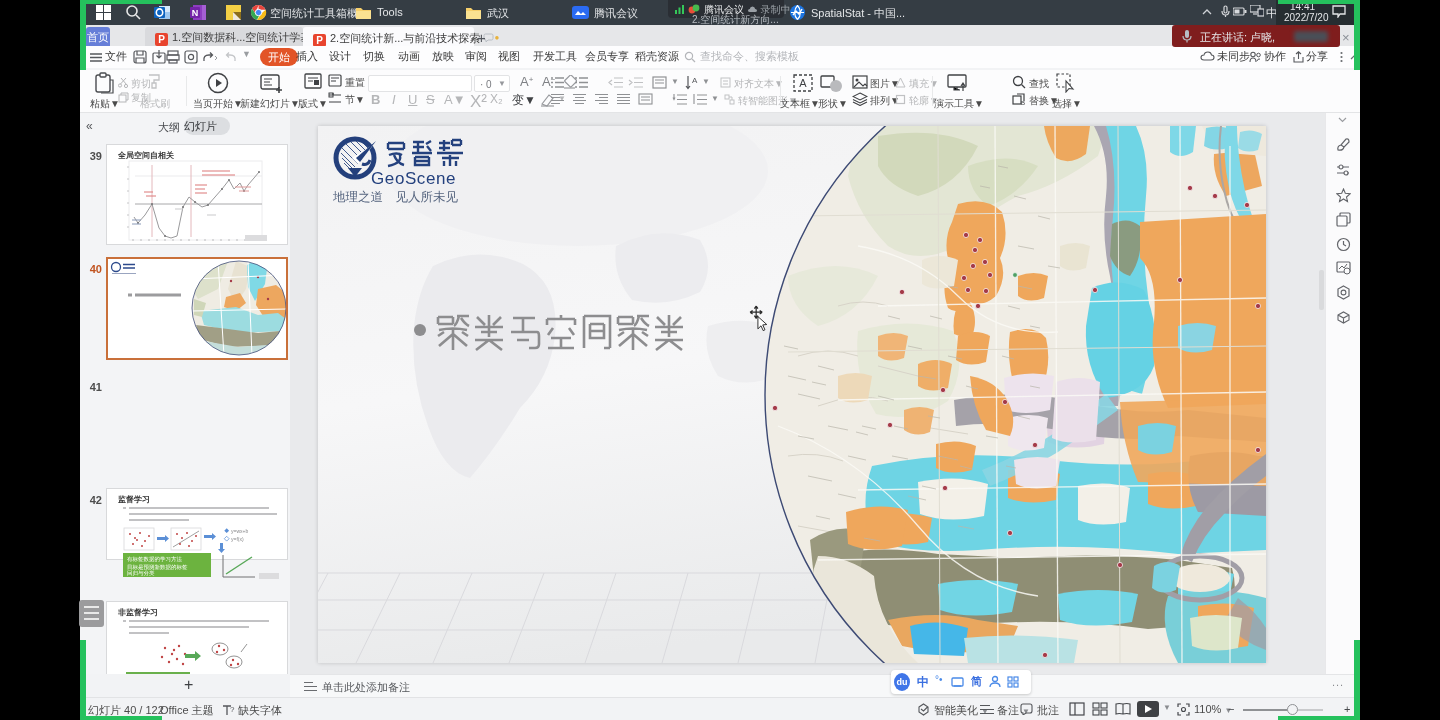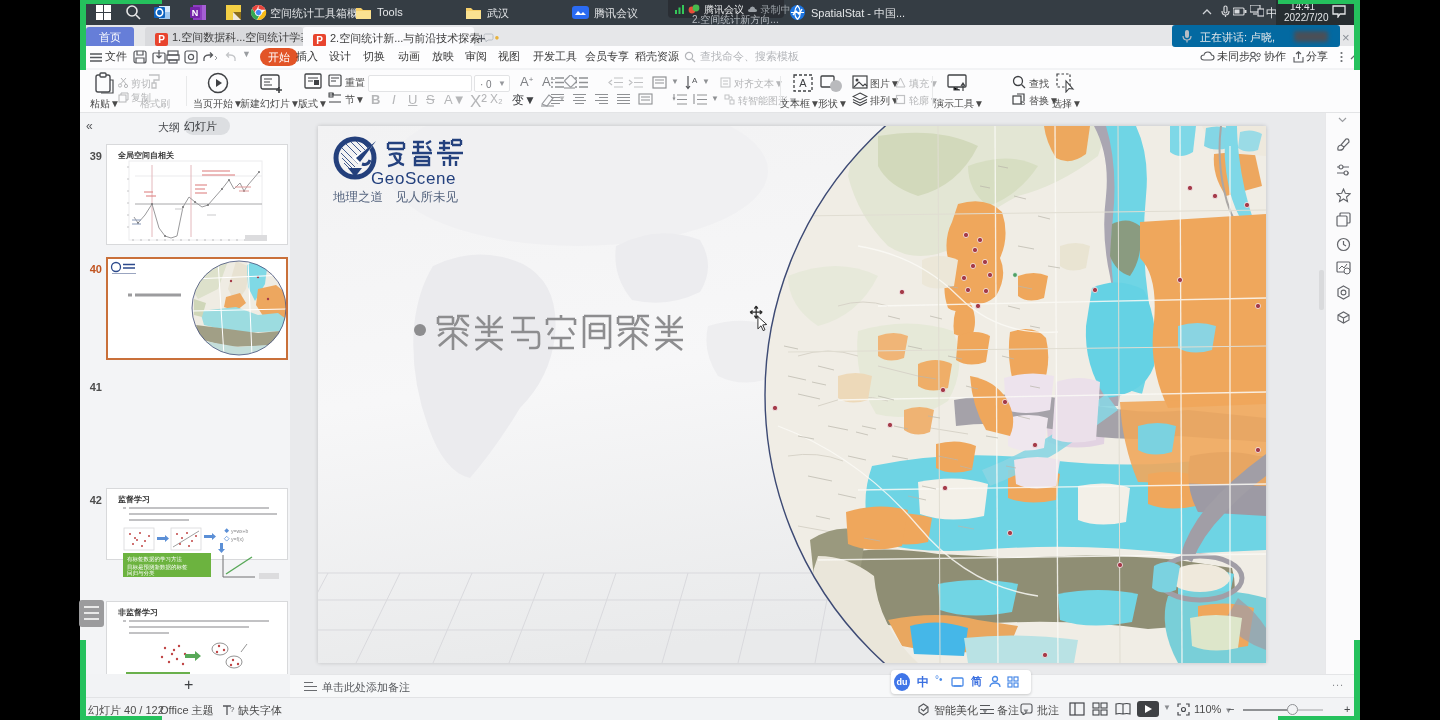--- a/index.html
+++ b/index.html
@@ -4,21 +4,21 @@
 *{margin:0;padding:0;box-sizing:border-box}
 html,body{width:1440px;height:720px;background:#000;overflow:hidden;font-family:"Liberation Sans",sans-serif}
 #screen{position:absolute;left:80px;top:0;width:1280px;height:720px;background:#f2f3f5}
 .abs{position:absolute}
 
 #taskbar{position:absolute;left:0;top:0;width:1280px;height:25px;background:#353d44}
 #taskbar .ic{position:absolute;top:4px;width:17px;height:17px}
 .tbtxt{position:absolute;top:6px;color:#e4e6e8;font-size:11px;white-space:nowrap}
 
 #tabbar{position:absolute;left:0;top:25px;width:1280px;height:23px;background:#e6e7e9}
-.hometab{position:absolute;left:6px;top:2px;width:48px;height:21px;background:#667ed8;border-radius:3px 3px 0 0;color:#fff;font-size:11px;text-align:center;line-height:21px}
+.hometab{position:absolute;left:6px;top:2px;width:24px;height:21px;background:#667ed8;border-radius:3px 3px 0 0;color:#fff;font-size:11px;text-align:center;line-height:21px}
 .doctab{position:absolute;top:2px;height:21px;font-size:11px;color:#3c3c3c;line-height:21px;white-space:nowrap}
 .ppt-ic{display:inline-block;width:13px;height:13px;background:#e8442e;border-radius:2px;color:#fff;font-size:10px;font-weight:bold;text-align:center;line-height:13px;vertical-align:-2px;margin-right:4px}
 
 #menurow{position:absolute;left:0;top:46px;width:1280px;height:22px;background:#fdfdfe}
 .mitem{position:absolute;top:3px;font-size:11px;color:#3a3a3a;white-space:nowrap}
 .startpill{position:absolute;left:300px;top:2px;width:38px;overflow:hidden;height:18px;border-radius:9px;background:#e25427;color:#fff;font-size:11px;text-align:center;line-height:18px}
 
 #ribbon{position:absolute;left:0;top:70px;width:1280px;height:43px;background:#fcfcfd;border-bottom:1px solid #e3e4e6}
 .rlbl{position:absolute;font-size:10px;color:#4a4a4a;white-space:nowrap}
 .rlbl.gray{color:#b5b6b8}
@@ -152,21 +152,21 @@
   </div>
   <div id="tabbar">
     <div class="hometab">首页</div>
     <div class="doctab" style="left:65px;width:158px;background:#d9dadd;border-radius:3px 3px 0 0;padding-left:10px"><span class="ppt-ic">P</span>1.空间数据科...空间统计学基础<span style="color:#8a8f96;margin-left:6px">×</span></div>
     <div class="doctab" style="left:223px;width:171px;background:#fbfbfd;border-radius:3px 3px 0 0;padding-left:10px"><span class="ppt-ic">P</span>2.空间统计新...与前沿技术探索 <svg style="display:inline-block;width:11px;height:10px;vertical-align:-1px" viewBox="0 0 11 10">
           <path d="M1 2.5 Q1 1 2.5 1 L8.5 1 Q10 1 10 2.5 L10 5.5 Q10 7 8.5 7 L5 7 L3 9 L3 7 Q1 7 1 5.5 Z" fill="none" stroke="#b9bec4" stroke-width="1"></path>
         </svg><span style="color:#e8b23c;font-size:8px;vertical-align:2px">●</span></div>
     <div class="doctab" style="left:397px;color:#52565c;font-size:15px">+</div>
     <div class="doctab" style="left:1262px;color:#8a8f96;font-size:13px">×</div>
 
-    <div class="abs" style="left:1092px;top:0;width:168px;height:22px;background:#0369a1;border-radius:3px;z-index:40">
+    <div class="abs" style="left:1092px;top:0;width:168px;height:22px;background:#7f1d1d;border-radius:3px;z-index:40">
       <svg class="abs" style="left:9px;top:4px;width:12px;height:14px" viewBox="0 0 12 14">
           <rect x="4" y="1" width="4" height="8" rx="2" fill="#b8bdc4"></rect>
           <path d="M2 7 Q2 11 6 11 Q10 11 10 7 M6 11 L6 13.5" fill="none" stroke="#b8bdc4" stroke-width="1.2"></path>
         </svg>
       <div class="abs" style="left:28px;top:5px;font-size:11px;color:#e6e8ea;white-space:nowrap">正在讲话: 卢晓,</div>
       <div class="abs" style="left:122px;top:6px;width:34px;height:11px;background:#4a4f57;border-radius:2px;filter:blur(2px)"></div>
     </div>
   </div>
   <div id="menurow">
     <svg class="abs" style="left:10px;top:7px;width:12px;height:9px" viewBox="0 0 12 9">

